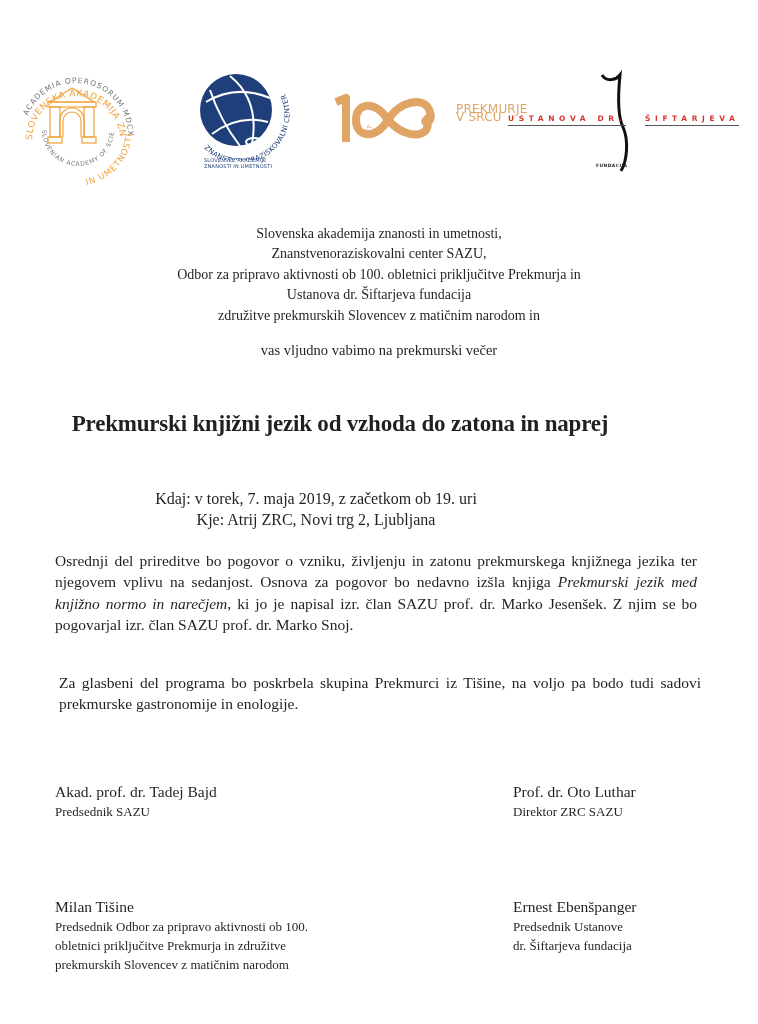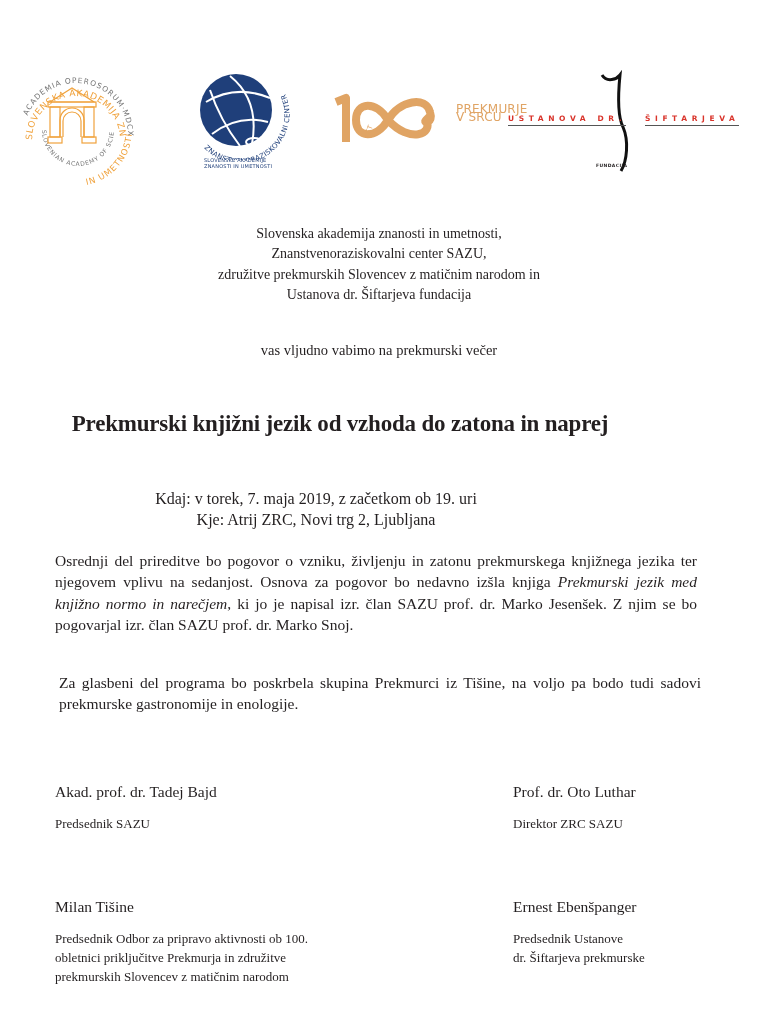--- a/index.html
+++ b/index.html
@@ -52,21 +52,21 @@
     .para {
       position: absolute; left: 55px; width: 642px; font-size: 15.5px; line-height: 21.3px;
       text-align: justify;
     }
     #para1 { top: 550px; }
     #para2 { top: 668px; }
     .para em { font-style: italic; }
 
     .sig { position: absolute; }
     .sig-name { font-size: 15.5px; line-height: 20px; }
-    .sig-role { font-size: 13px; line-height: 19px; margin-top: 12px; }
+    .sig-role { font-size: 13px; line-height: 19px; margin-top: 0; }
     #sig-bajd { left: 55px; top: 782px; }
     #sig-luthar { left: 513px; top: 782px; }
     #sig-kucan { left: 55px; top: 897px; width: 280px; }
     #sig-ebens { left: 513px; top: 897px; }
   </style>
 </head>
 <body>
 
 <div class="logo" id="logo-sazu">
   <svg width="140" height="150" viewBox="0 0 140 150">
@@ -143,22 +143,23 @@
     <path d="M 97,10 C 102,18 112,14 115,10 C 113,30 112,50 118,62 C 124,76 122,96 116,106" fill="none" stroke="#111" stroke-width="3"></path>
   </svg>
   <div class="siftar-left">USTANOVA DR.</div>
   <div class="siftar-right">ŠIFTARJEVA</div>
   <div class="siftar-fund">FUNDACIJA</div>
 </div>
 
 <div class="orgs">
   <div>Slovenska akademija znanosti in umetnosti,</div>
   <div>Znanstvenoraziskovalni center SAZU,</div>
+  <div>Odbor za pripravo aktivnosti ob 100. obletnici priključitve Prekmurja in</div>
+  <div>Ustanova dr. Šiftarjeva fundacija</div>
   <div>združitve prekmurskih Slovencev z matičnim narodom in</div>
-  <div>Ustanova dr. Šiftarjeva fundacija</div>
 </div>
 
 <div class="invite">vas vljudno vabimo na prekmurski večer</div>
 
 <h1 class="title" style="margin:0">Prekmurski knjižni jezik od vzhoda do zatona in naprej</h1>
 
 <div class="when">
   <div>Kdaj: v torek, 7. maja 2019, z začetkom ob 19. uri</div>
   <div>Kje: Atrij ZRC, Novi trg 2, Ljubljana</div>
 </div>
@@ -176,15 +177,15 @@
   <div class="sig-role">Direktor ZRC SAZU</div>
 </div>
 <div class="sig" id="sig-kucan">
   <div class="sig-name">Milan Tišine</div>
   <div class="sig-role">Predsednik Odbor za pripravo aktivnosti ob 100. obletnici priključitve Prekmurja in združitve prekmurskih Slovencev z matičnim narodom</div>
 </div>
 <div class="sig" id="sig-ebens">
   <div class="sig-name">Ernest Ebenšpanger</div>
   <div class="sig-role">
     <div>Predsednik Ustanove</div>
-    <div>dr. Šiftarjeva prekmurske</div>
+    <div>dr. Šiftarjeva fundacija</div>
   </div>
 </div>
 
 </body></html>

